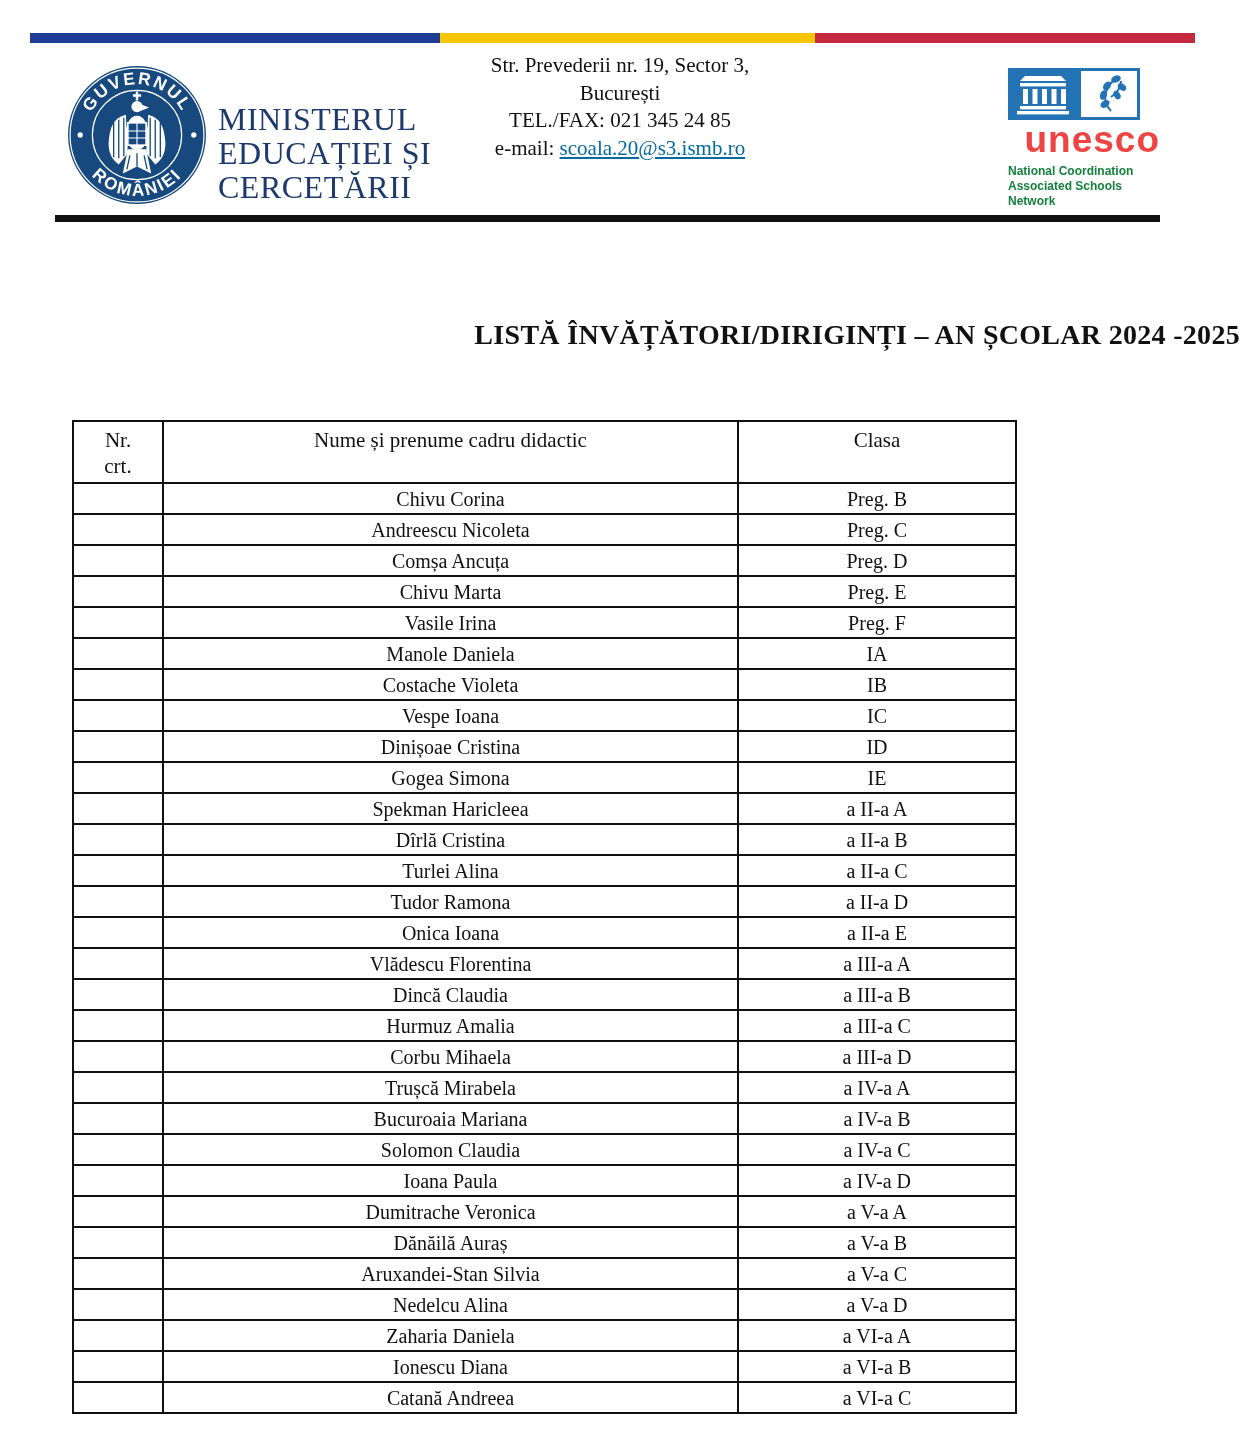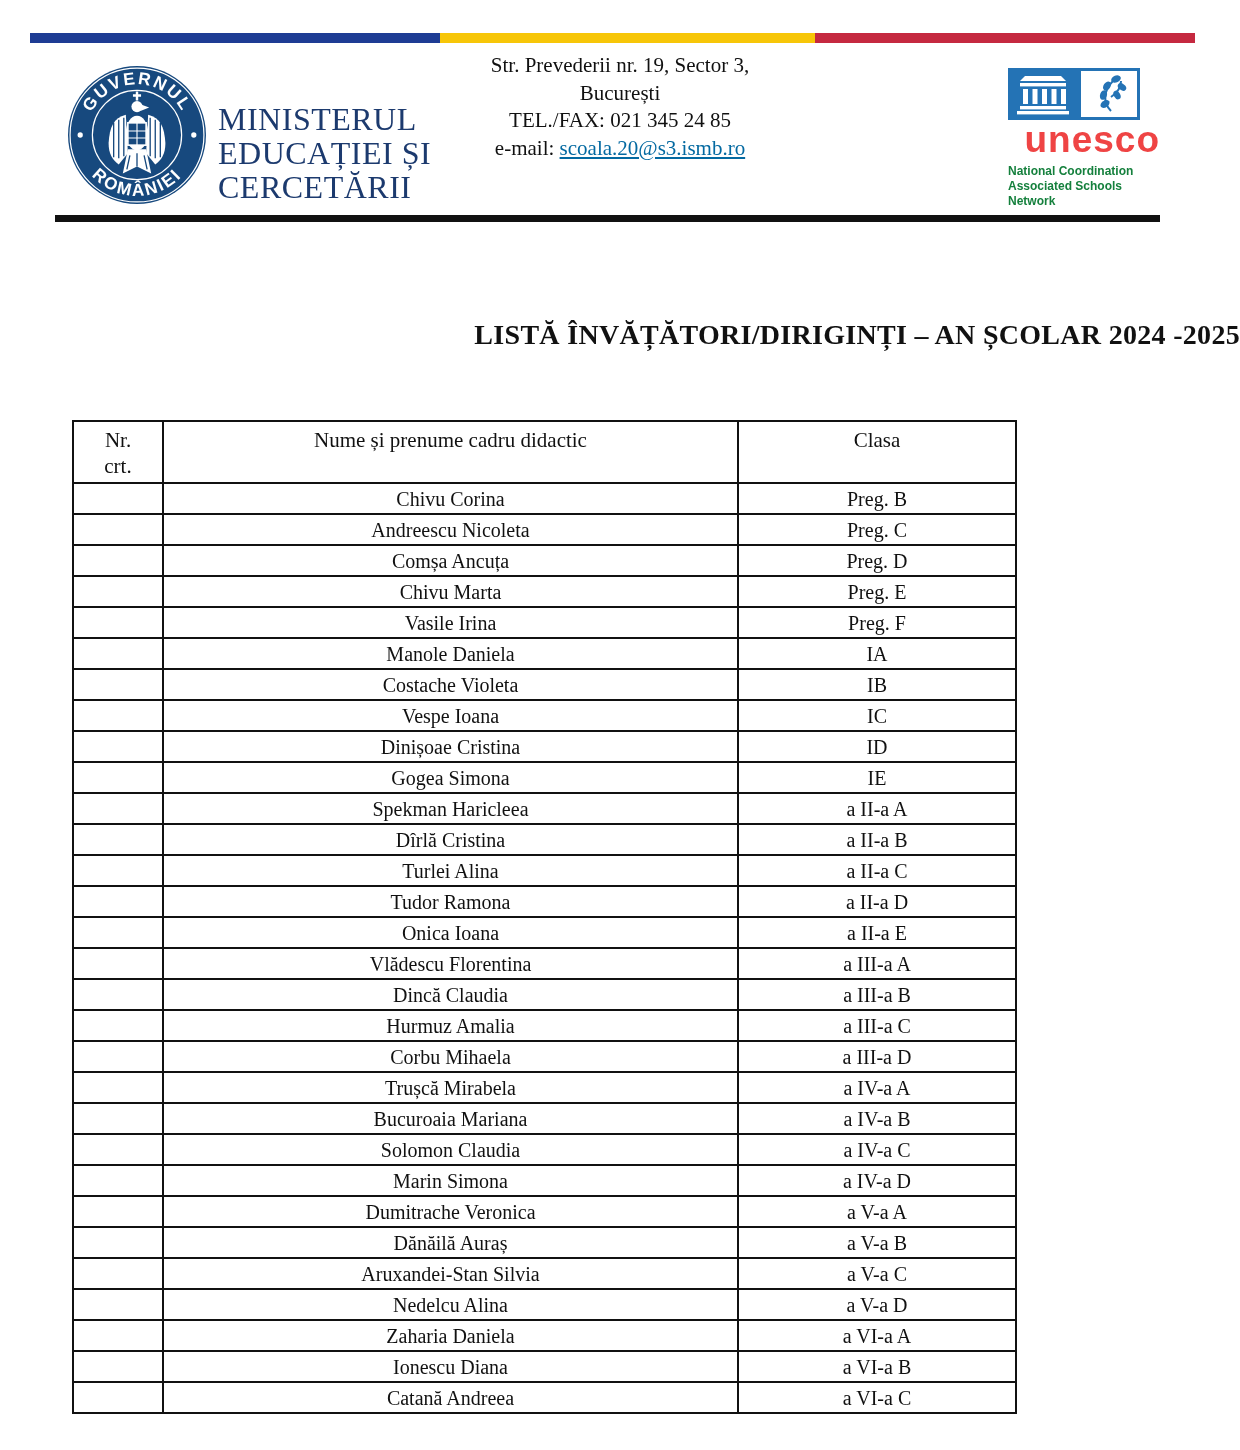--- a/index.html
+++ b/index.html
@@ -300,21 +300,21 @@
           <td>Bucuroaia Mariana</td>
           <td>a IV-a B</td>
         </tr>
         <tr>
           <td></td>
           <td>Solomon Claudia</td>
           <td>a IV-a C</td>
         </tr>
         <tr>
           <td></td>
-          <td>Marin Simona</td>
+          <td>Ioana Paula</td>
           <td>a IV-a D</td>
         </tr>
         <tr>
           <td></td>
           <td>Dumitrache Veronica</td>
           <td>a V-a A</td>
         </tr>
         <tr>
           <td></td>
           <td>Dănăilă Auraș</td>

